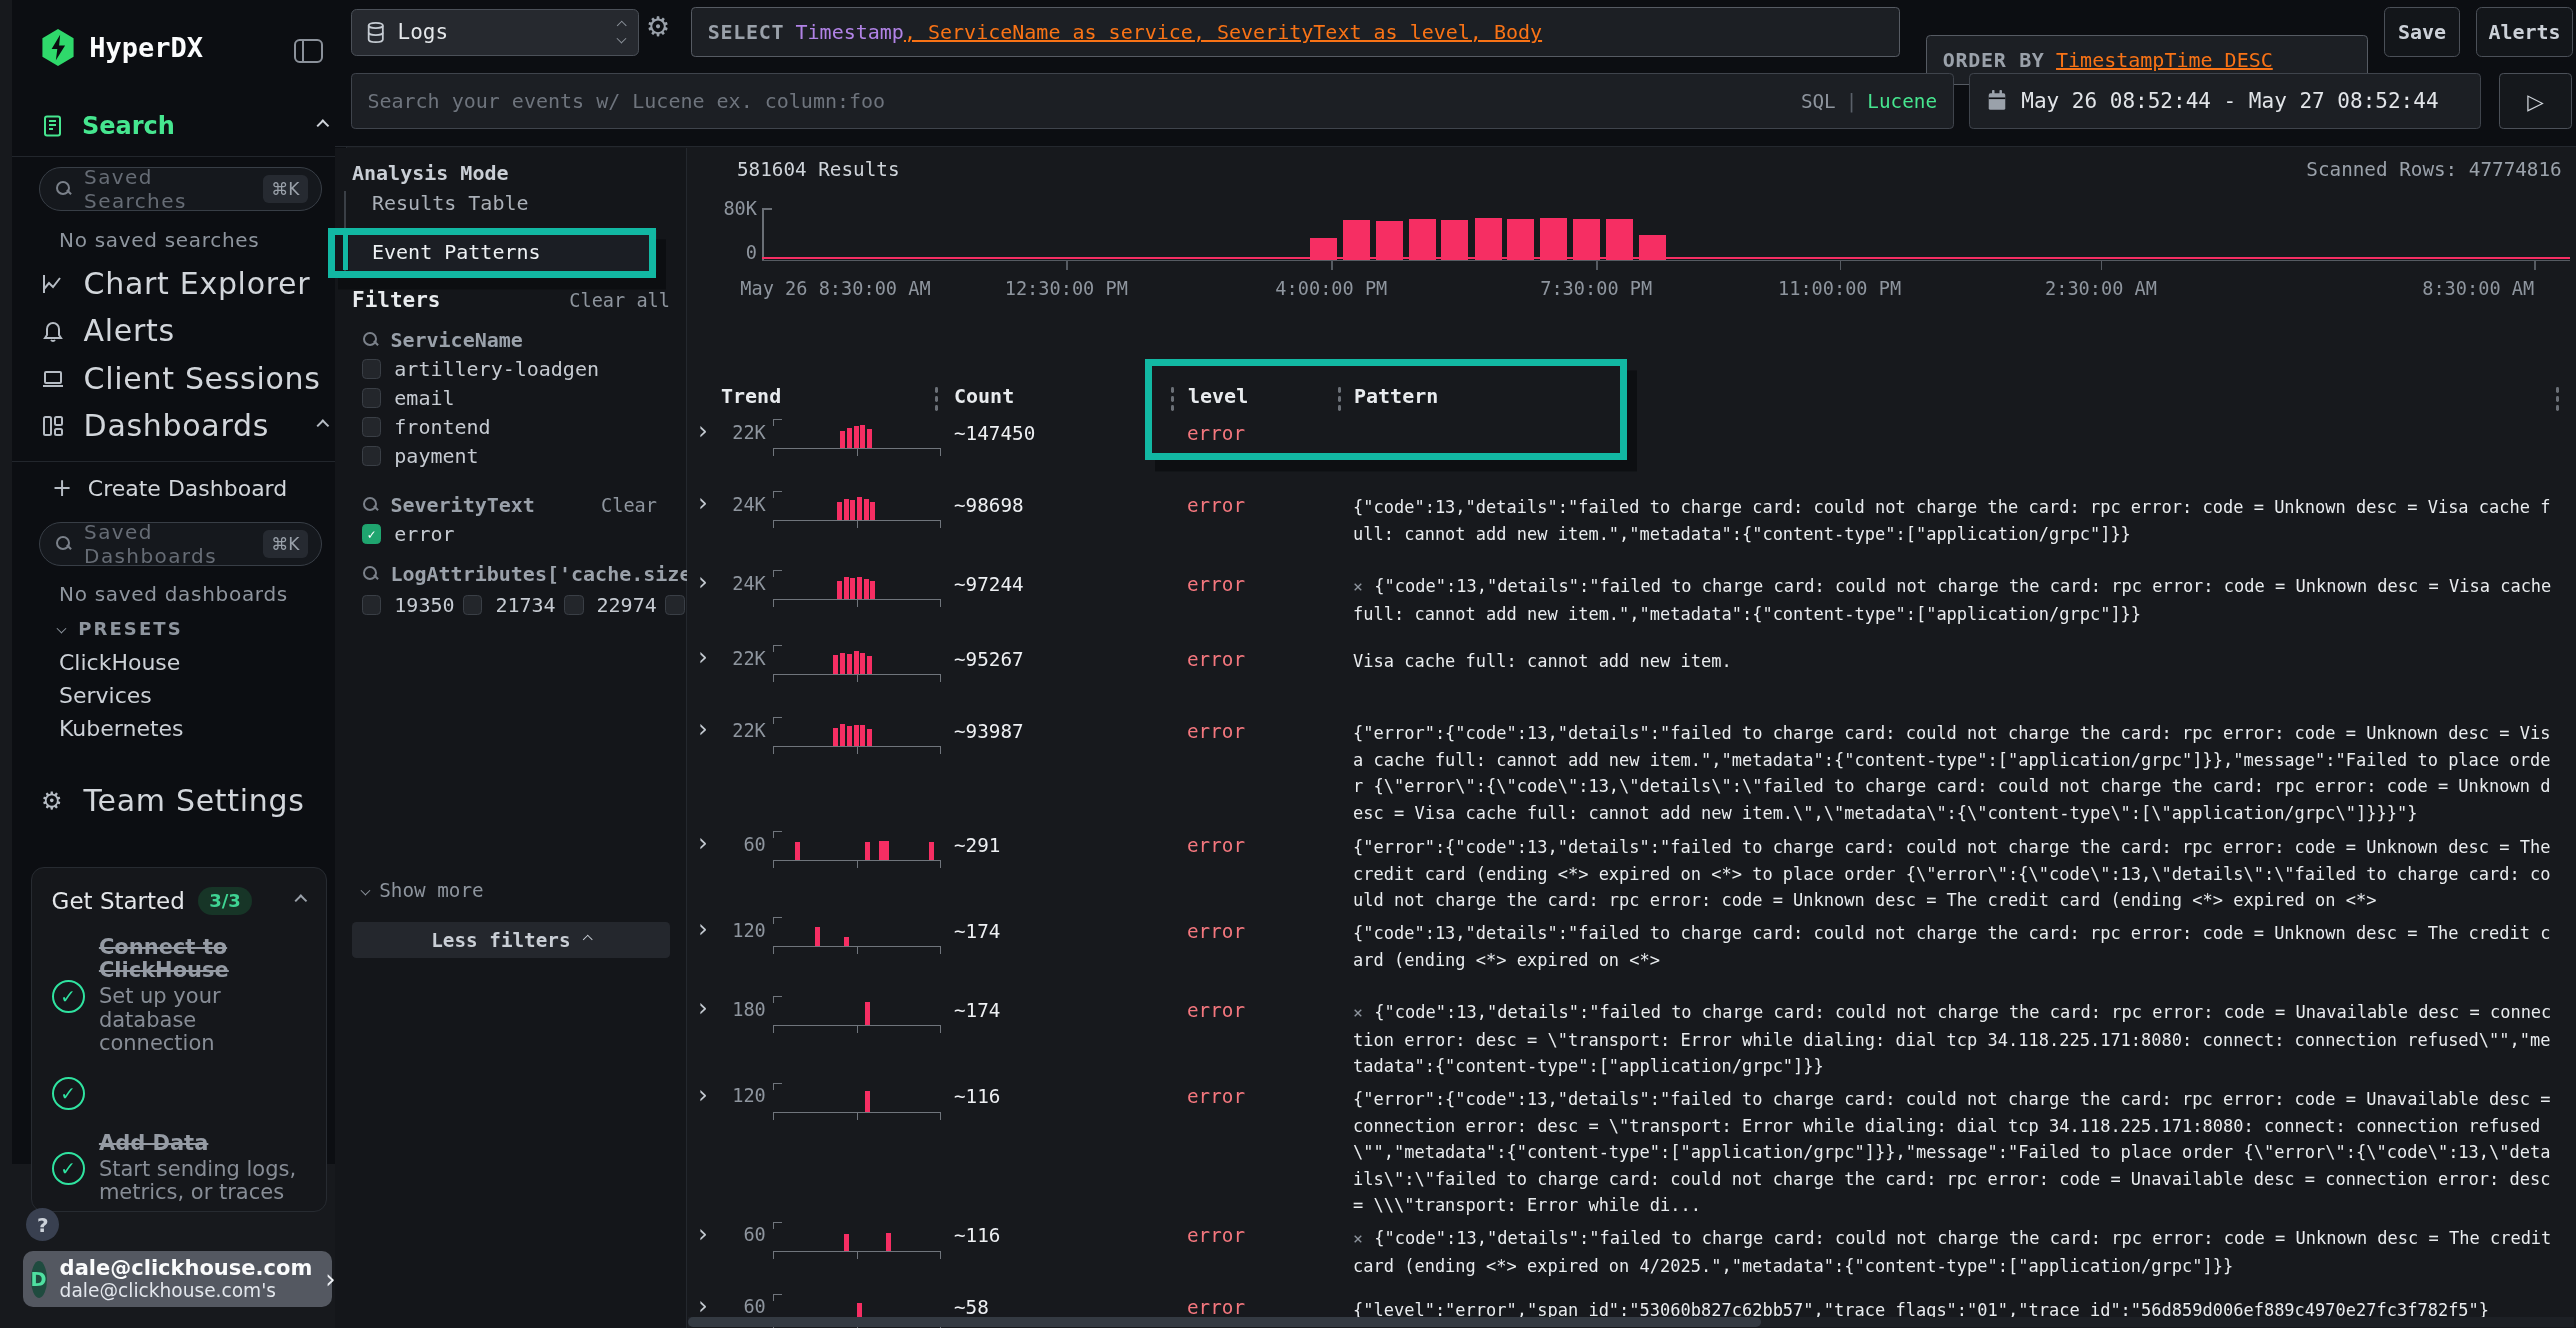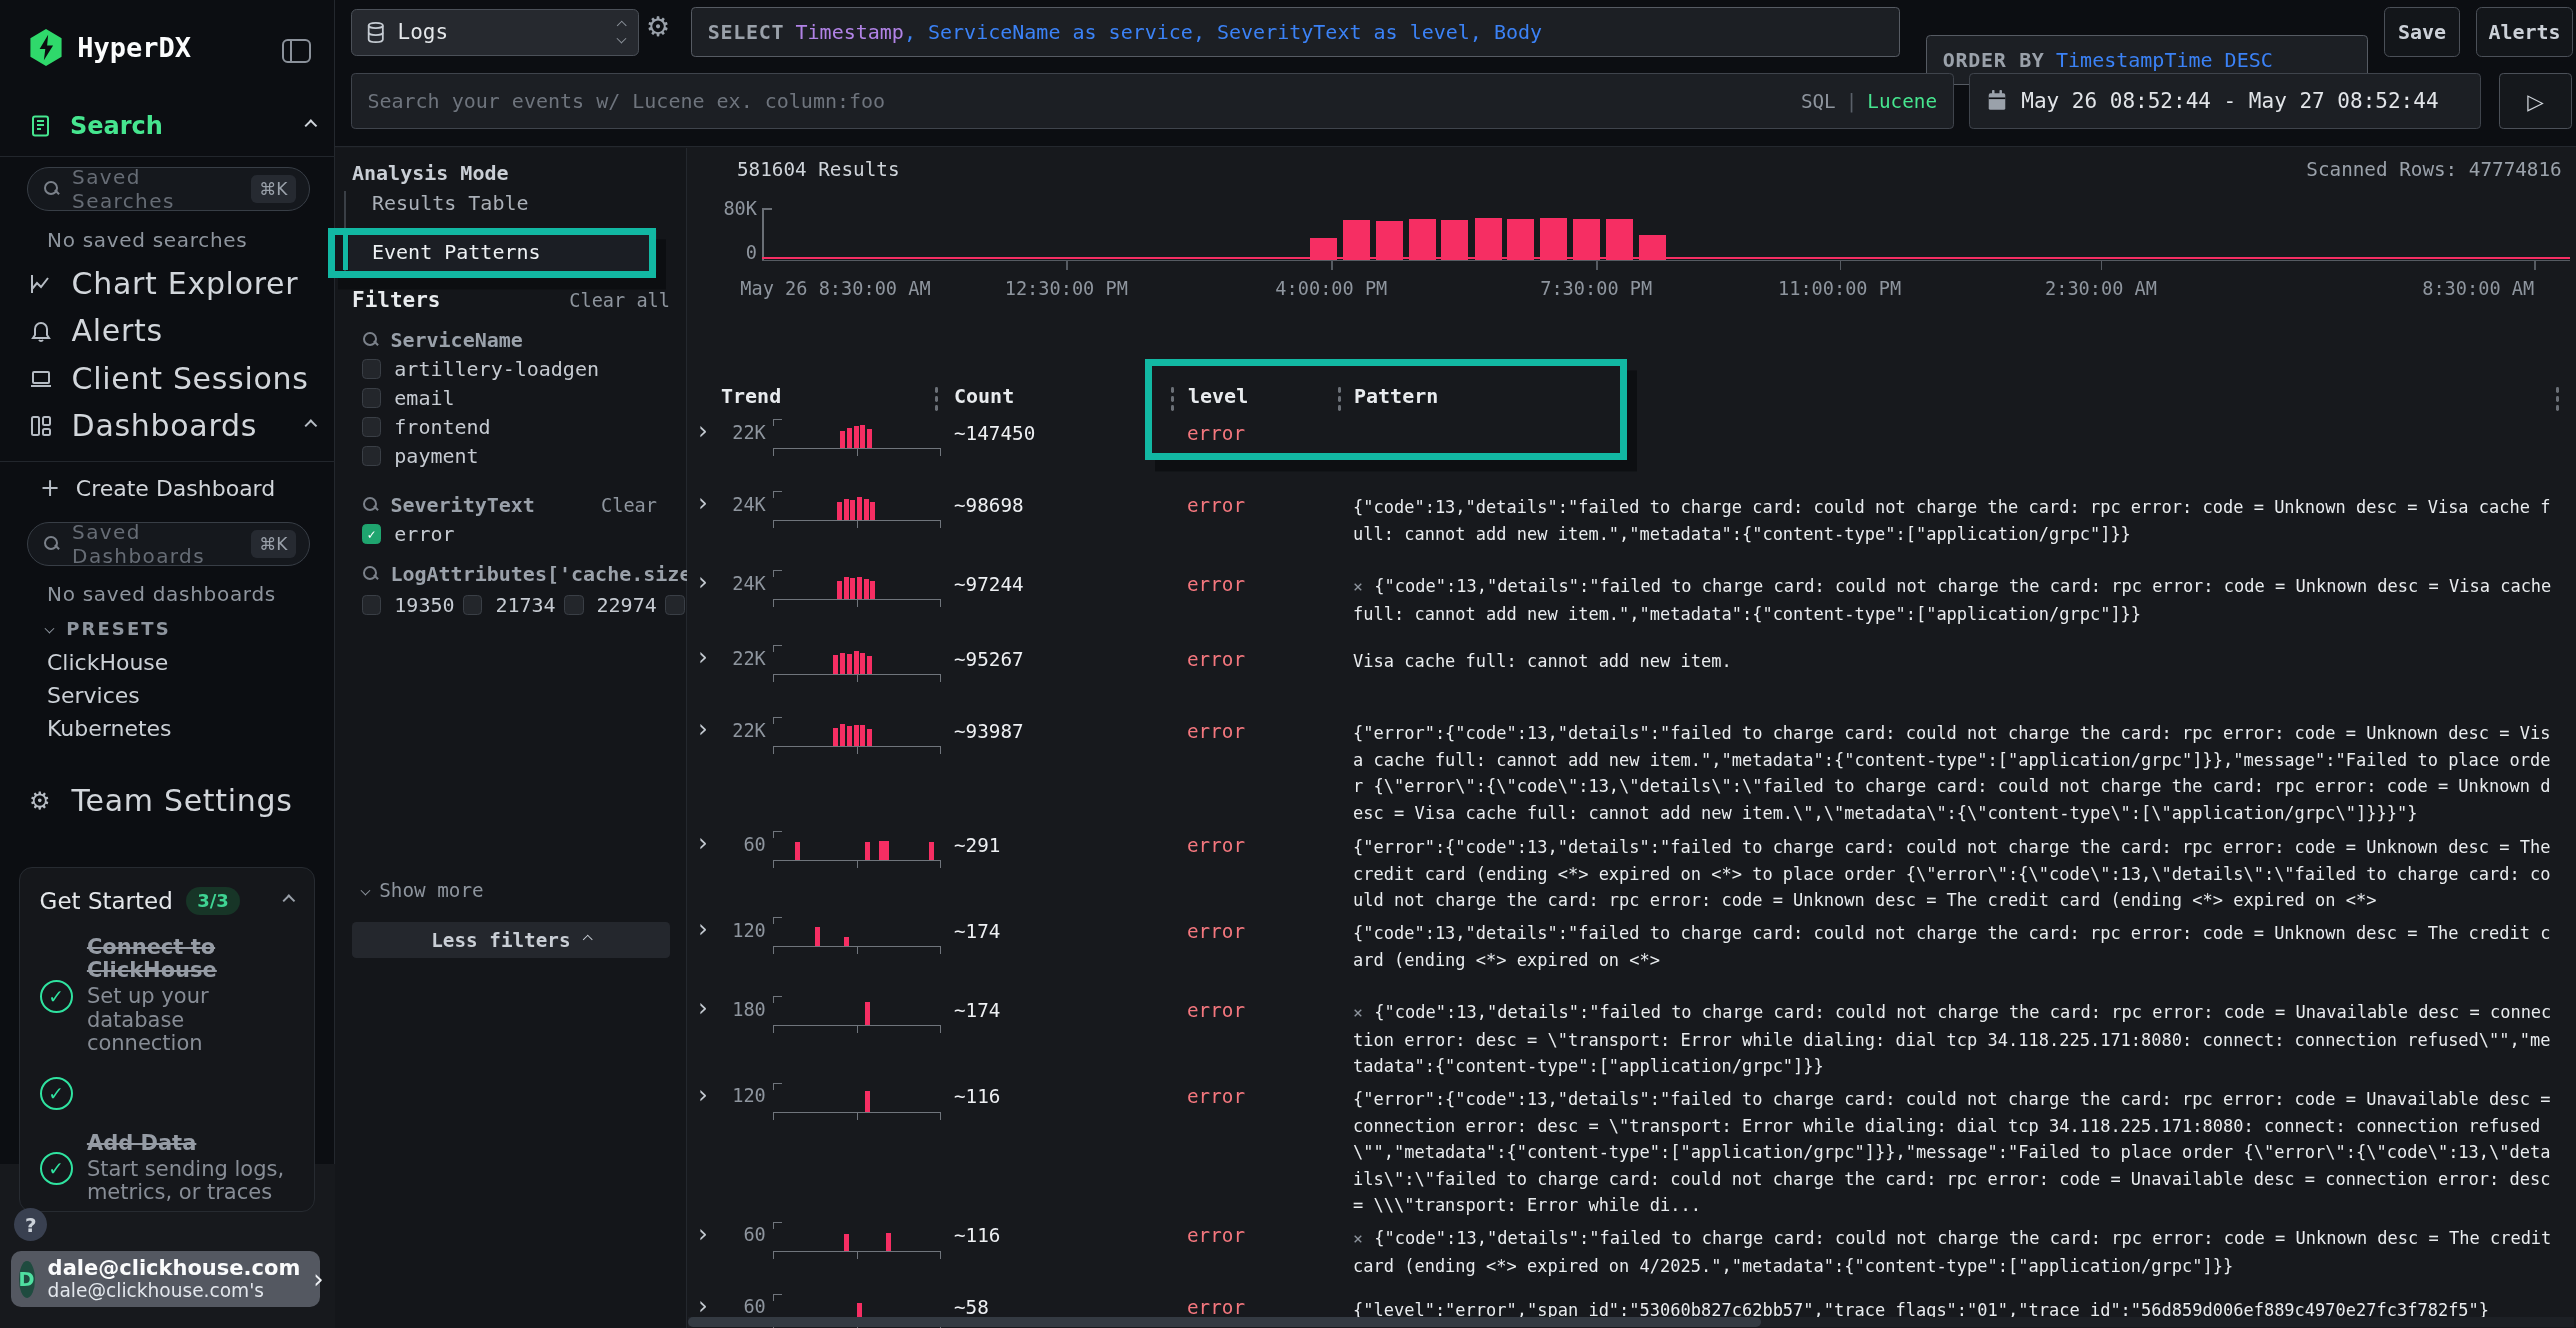--- a/index.html
+++ b/index.html
@@ -3,40 +3,40 @@
 <meta charset="utf-8">
 <style>
   * { margin:0; padding:0; box-sizing:border-box; }
   html,body { background:#0a0c0f; }
   body { width:2576px; height:1328px; position:relative; overflow:hidden;
          font-family:"DejaVu Sans", sans-serif; color:#e9ecef; }
   .mono { font-family:"DejaVu Sans Mono", monospace; }
   #app { position:absolute; inset:0; width:2576px; height:1328px; background:#17191d; }
 
   
-  #sidebar { position:absolute; left:0; top:0; width:335px; height:1164px; background:#0c0e12; border-right:1.4px solid #24282e; }
+  #sidebar { position:absolute; left:12px; top:0; width:335px; height:1164px; background:#0c0e12; border-right:1.4px solid #24282e; }
   #topbar  { position:absolute; left:335px; top:0; width:2241px; height:147px; background:#0c0e12; border-bottom:1.4px solid #24282e; }
   #panel   { position:absolute; left:335px; top:148px; width:352px; height:1180px; background:#14161a; border-right:1.4px solid #24282e; }
   #results { position:absolute; left:687px; top:148px; width:1889px; height:1180px; background:#17191d; }
 
   
   .tb-abs { position:absolute; }
   #source-select { left:15.7px; top:8.6px; width:288px; height:47px; background:#26292f; border:1.4px solid #4b5058; border-radius:5.7px;
                    display:flex; align-items:center; padding:0 13px; gap:11.4px; }
   #source-select .lbl { font-size:21px; color:#e4e7ea; }
   .updown { margin-left:auto; display:flex; flex-direction:column; gap:5px; }
   .cv { width:9.3px; height:9.3px; border-left:2.1px solid #8b919a; border-bottom:2.1px solid #8b919a; }
   .cv.up { transform:rotate(135deg); } .cv.down { transform:rotate(-45deg); }
   .cv.small { width:7.2px; height:7.2px; border-width:1.8px; }
   #topbar-gear { left:311px; top:11.4px; font-size:27px; color:#9aa1aa; }
   .qbox { height:50px; top:7.2px; background:#1c1f24; border:1.4px solid #565b63; border-radius:4.3px; display:flex; align-items:center; padding:0 15.7px; font-size:20px; white-space:nowrap; overflow:hidden; }
   #select-input { left:356px; width:1209px; }
   #orderby-input { left:1591px; width:442px;margin-top:28px; }
   .kw { color:#9aa1aa; font-weight:bold; margin-right:11.4px; letter-spacing:0.7px; }
-  .q-purple { color:#b183e6; } .q-pink { color:#3b82f6; }
+  .q-purple { color:#b183e6; } .q-pink { color:#f97316;text-decoration:underline; }
   .btn { top:7.2px; height:50px; background:#13161a; border:1.4px solid #4b5058; border-radius:5.7px; color:#ccd1d8; font-weight:bold; font-size:20px; display:flex; align-items:center; justify-content:center; }
   #save-btn { left:2049px; width:76px; } #alerts-btn { left:2141px; width:97px; }
   #search-input { left:15.7px; top:73px; width:1603px; height:56px; background:#1c1f24; border:1.4px solid #3f444c; border-radius:4.3px; display:flex; align-items:center; padding:0 15.7px; }
   #search-input .ph { font-size:20px; color:#6e747d; }
   #search-input .langs { margin-left:auto; font-size:19.3px; display:flex; gap:10px; }
   .lang-sql { color:#8e959e; } .lang-div { color:#5a6069; } .lang-lucene { color:#46e68f; }
   #date-input { left:1634px; top:73px; width:512px; height:56px; background:#1c1f24; border:1.4px solid #3f444c; border-radius:4.3px; display:flex; align-items:center; gap:14.3px; padding:0 17px; font-size:21px; color:#e2e5e9; }
   #play-btn { left:2164px; top:73px; width:73px; height:56px; background:#15181c; border:1.4px solid #4b5058; border-radius:4.3px; display:flex; align-items:center; justify-content:center; font-size:21.5px; color:#cfd4da; }
 
   

